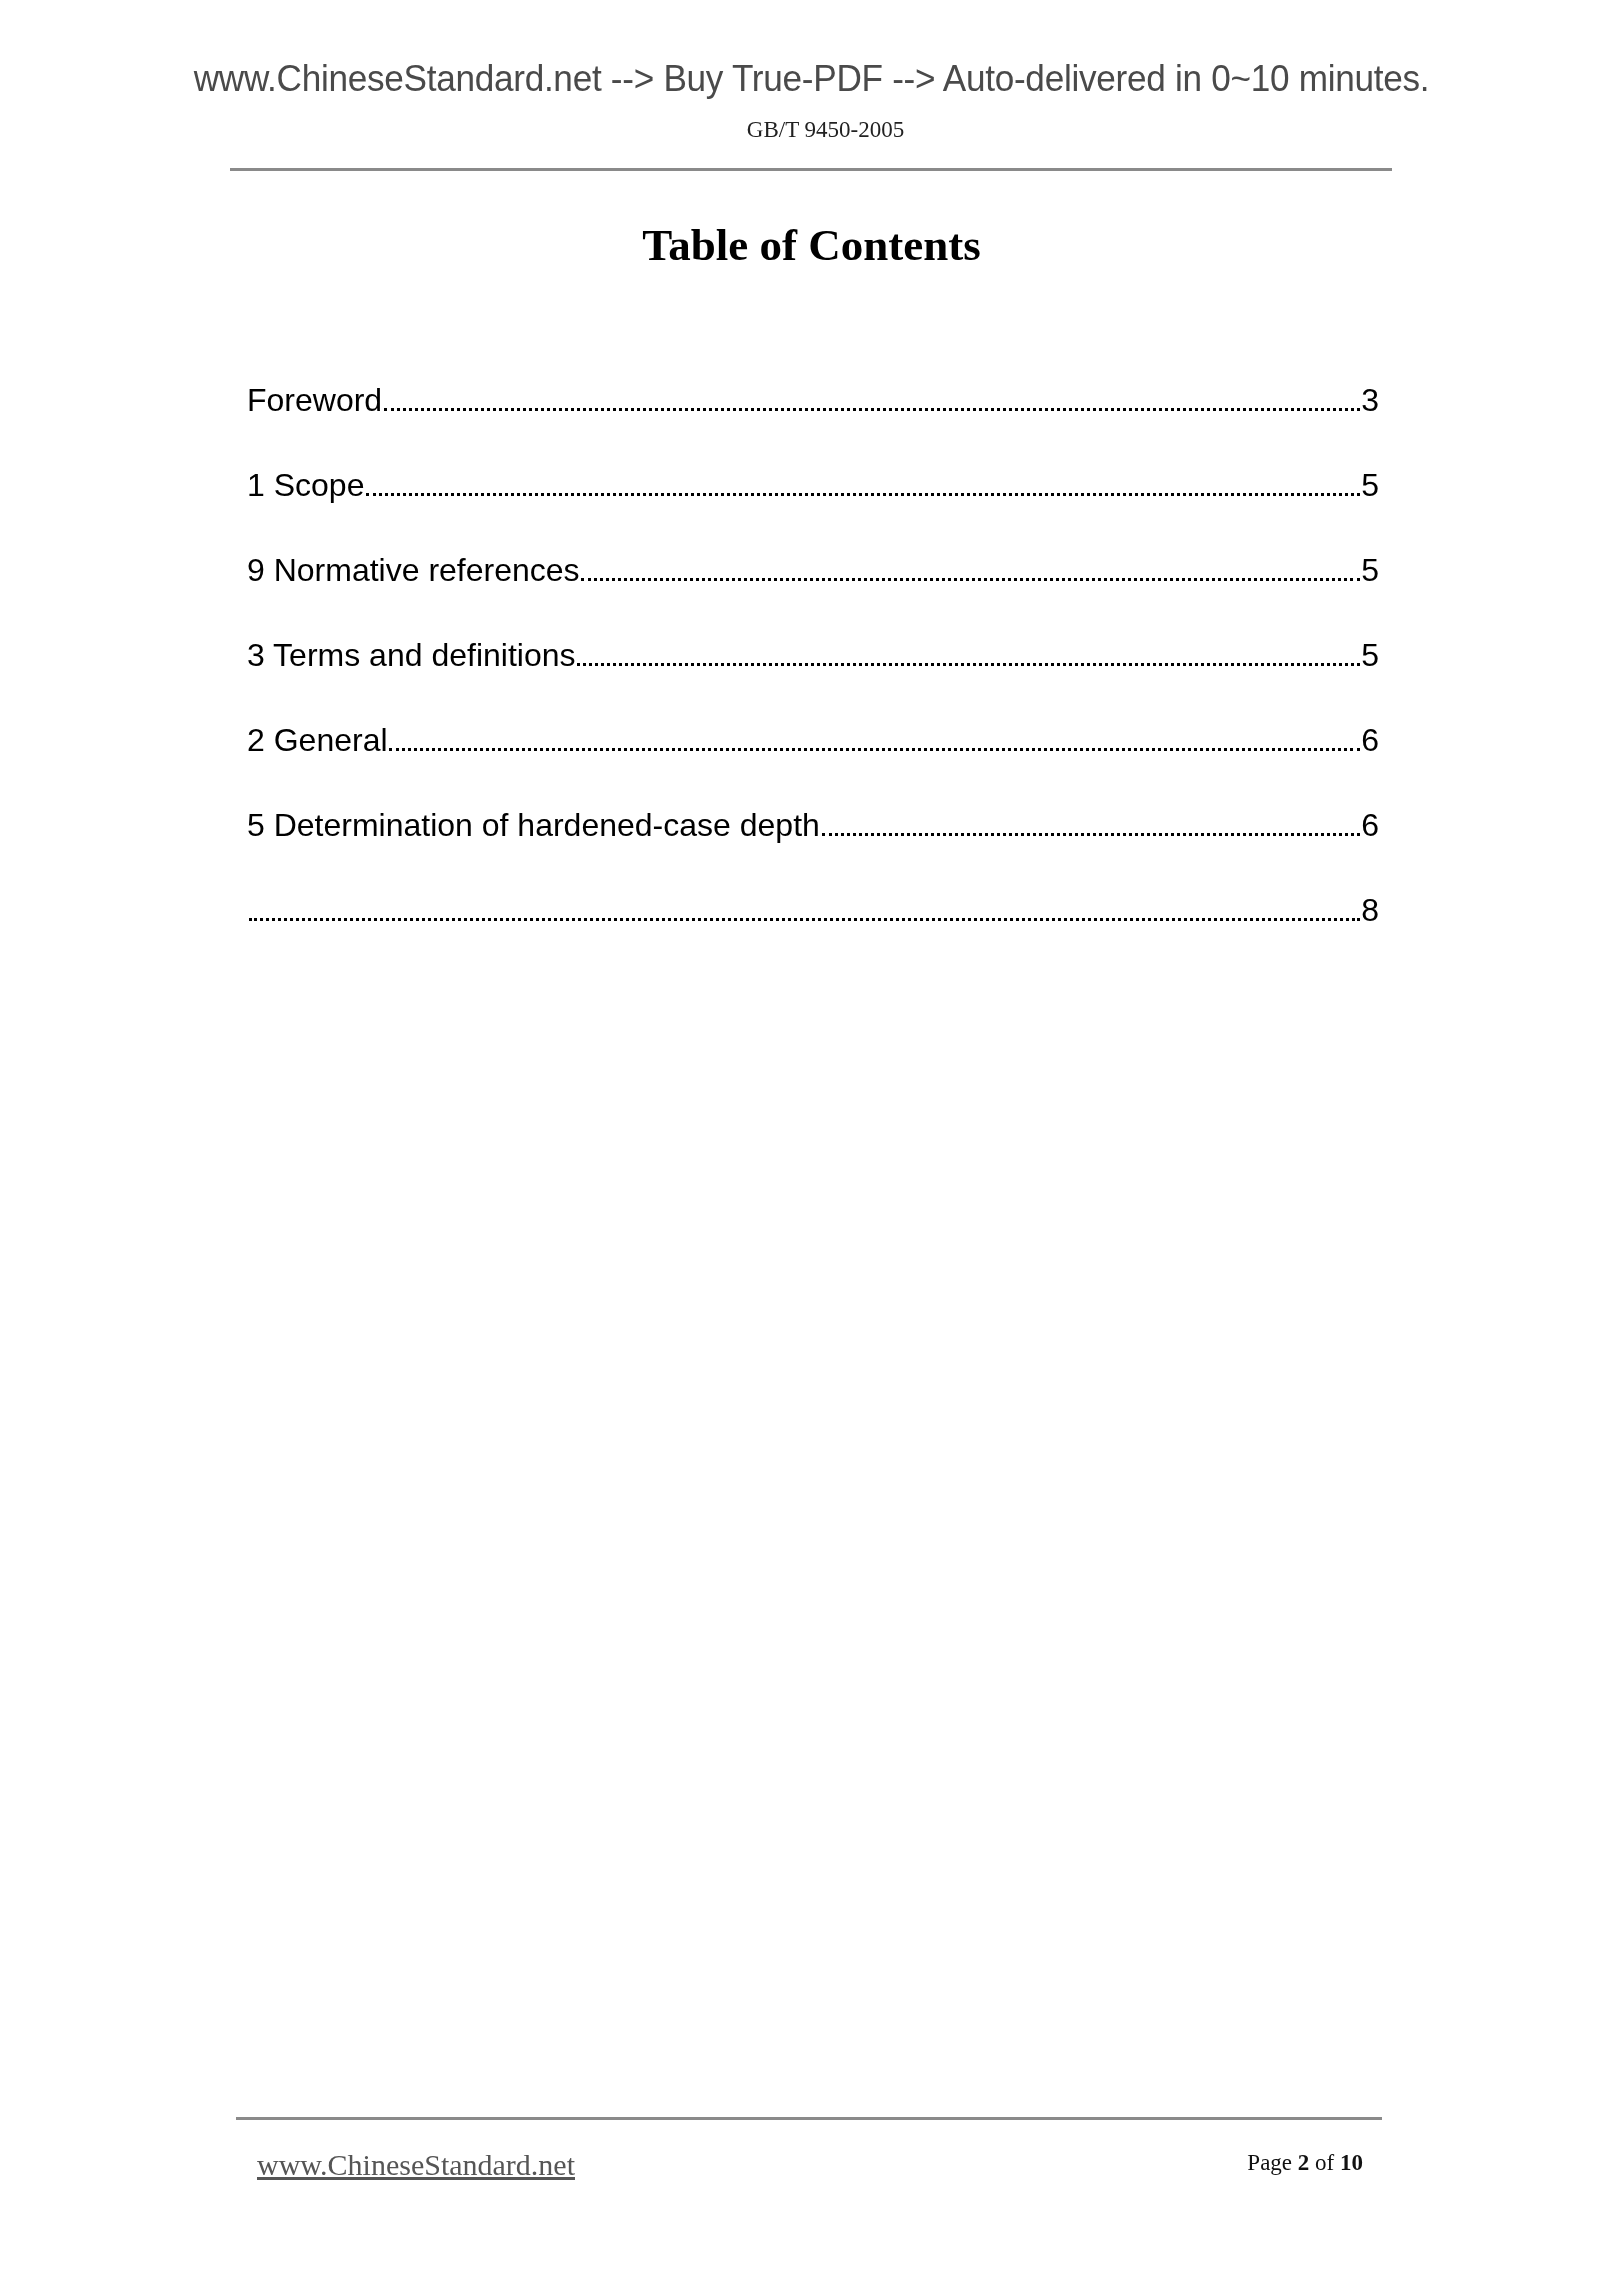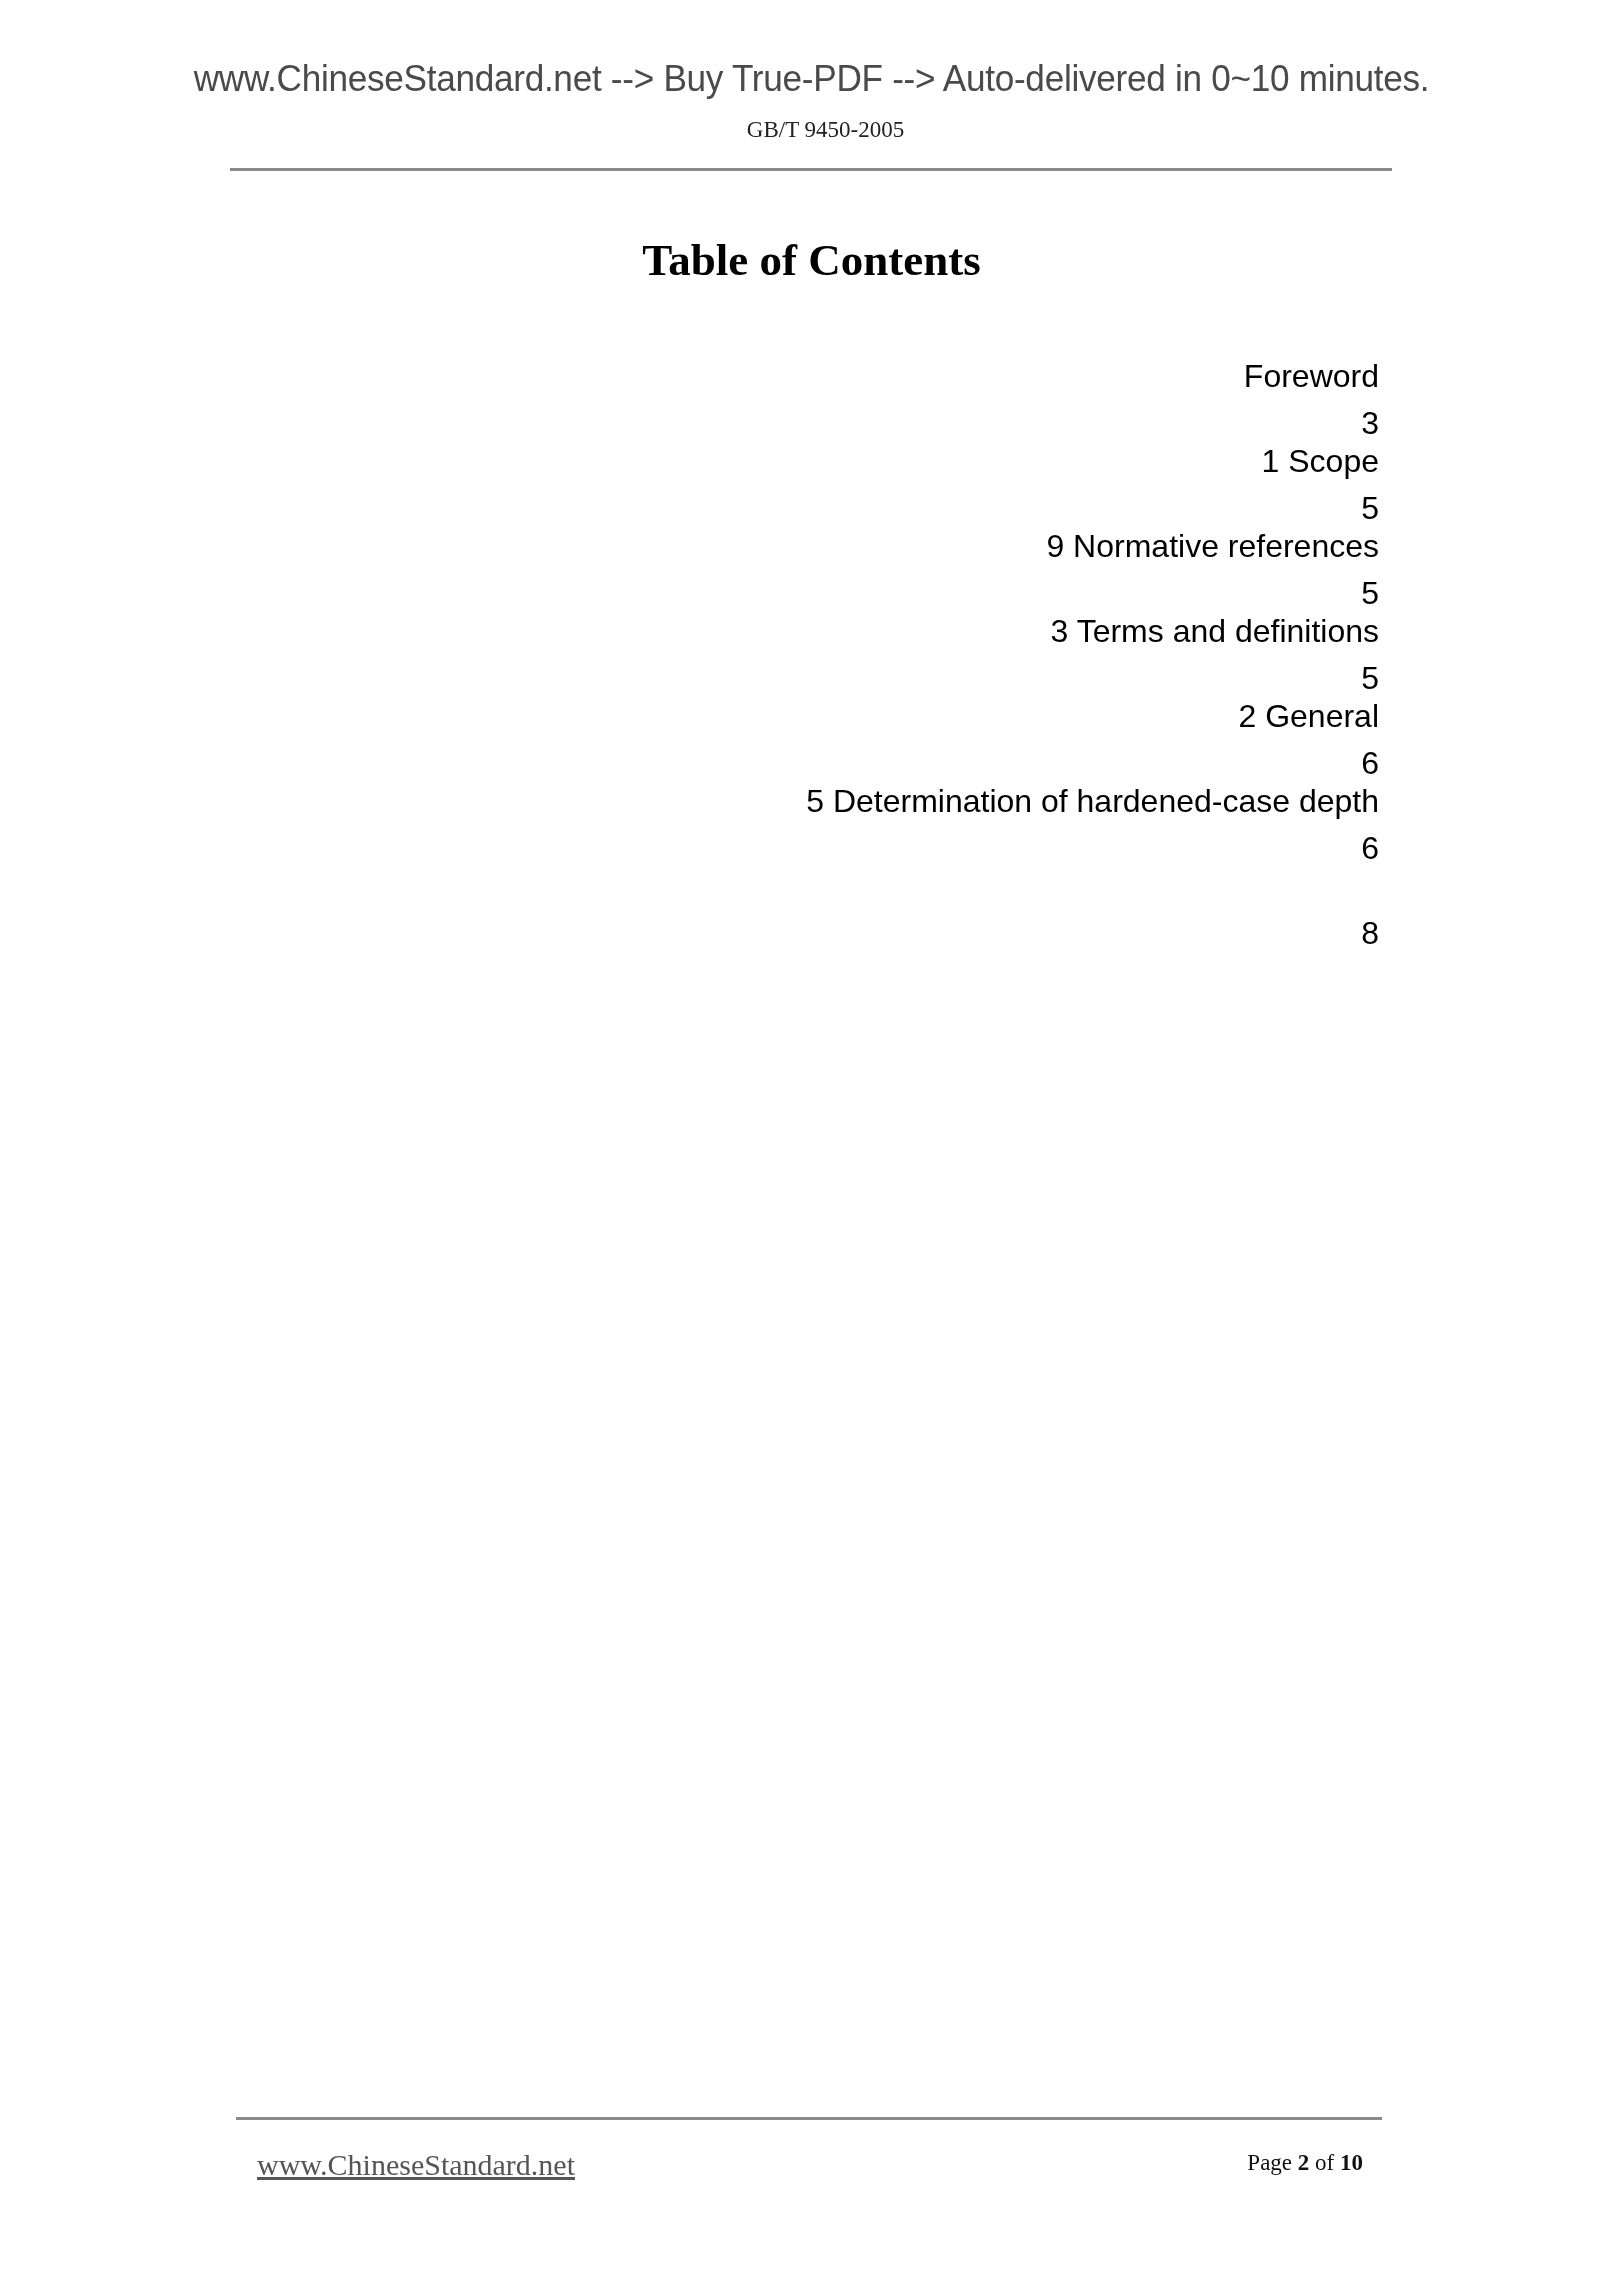--- a/index.html
+++ b/index.html
@@ -31,24 +31,23 @@
     font-family: "Liberation Serif", serif;
     font-weight: bold; font-size: 45px; color: #000;
     line-height: 1;
   }
   .toc {
     position: absolute; left: 247px; width: 1132px; top: 357px;
     font-family: "Liberation Sans", sans-serif;
     font-size: 32px; color: #000;
   }
   .toc-row {
-    display: flex; align-items: flex-end;
+    display: flex; align-items: center;
     height: 85px; line-height: 38px;
     cursor: pointer;
-    flex-direction: column;
   }
   .toc-label { white-space: nowrap; }
   .toc-leader {
     flex: 1; overflow: hidden; white-space: nowrap;
     margin: 0 1.7px;
     position: relative;
     height: 38px;
   }
   .toc-leader::after {
     content: "";
@@ -75,21 +74,21 @@
   }
   .footer-page b { font-weight: bold; }
 </style>
 </head>
 <body>
 
 <div class="banner">www.ChineseStandard.net --&gt; Buy True-PDF --&gt; Auto-delivered in 0~10 minutes.</div>
 <div class="docnum">GB/T 9450-2005</div>
 <div class="rule-top"></div>
 
-<h1 class="title" style="margin:16px">Table of Contents</h1>
+<h1 class="title" style="margin:1px">Table of Contents</h1>
 
 <div class="toc">
   <div class="toc-row">
     <span class="toc-label">Foreword</span>
     <span class="toc-leader"></span>
     <span class="toc-page">3</span>
   </div>
   <div class="toc-row">
     <span class="toc-label">1 Scope</span>
     <span class="toc-leader"></span>

